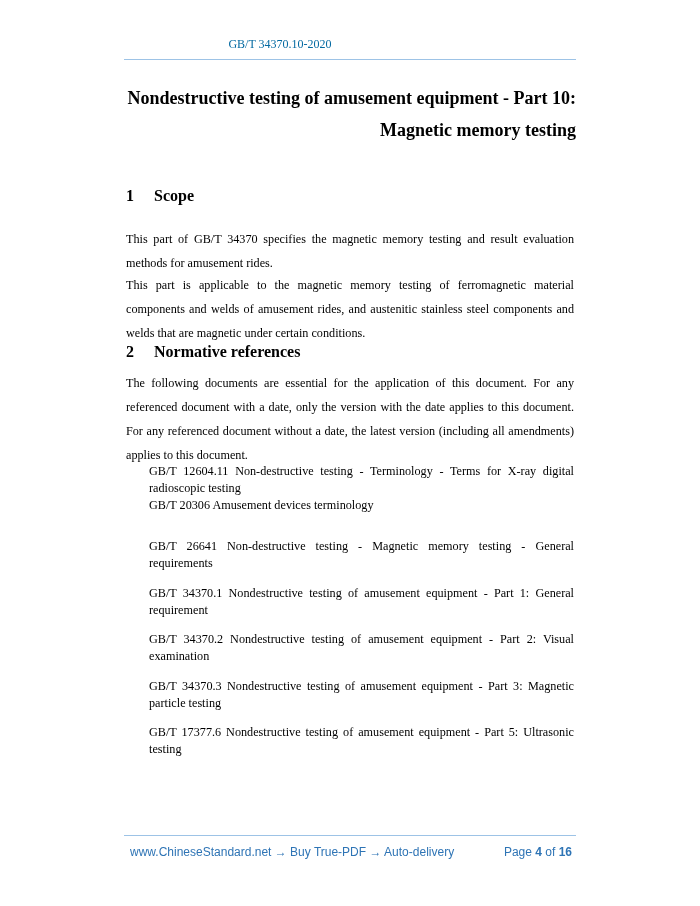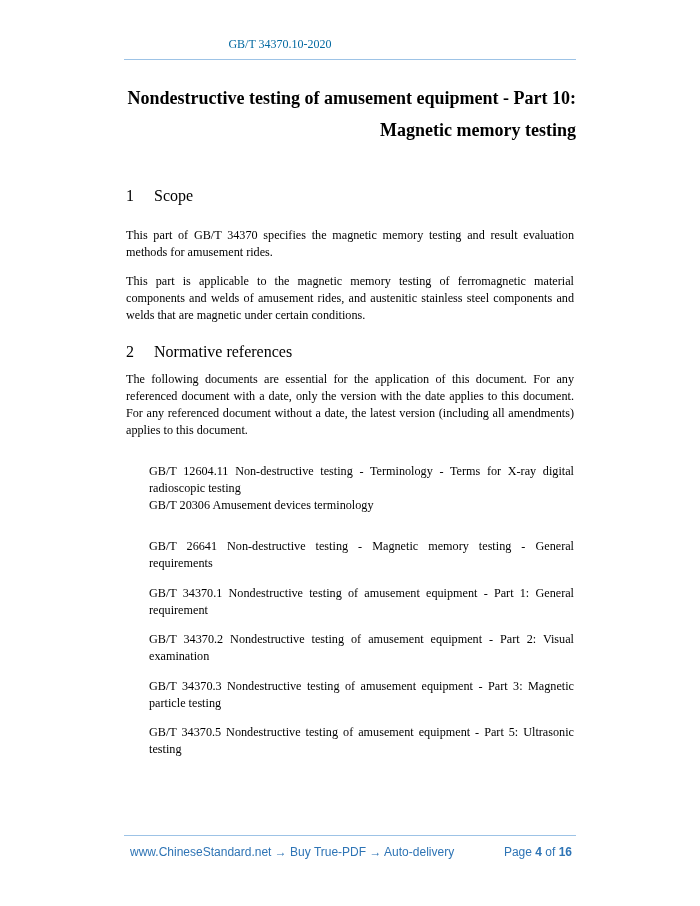--- a/index.html
+++ b/index.html
@@ -2,23 +2,23 @@
 <html><head>
   <meta charset="utf-8">
   <style>
     html, body { margin: 0; padding: 0; background: #ffffff; }
     body { width: 700px; height: 906px; position: relative; overflow: hidden; font-family: "Liberation Serif", serif; color: #000; }
     .header-text { position: absolute; top: 37px; left: 0; width: 560px; text-align: center; font-size: 12px; color: #0369a1; }
     .header-rule { position: absolute; top: 59px; left: 124px; width: 452px; height: 1px; background: #9dc3e6; }
     .title { position: absolute; left: 124px; width: 452px; text-align: right; font-weight: bold; font-size: 18px; }
     .t1 { top: 88px; }
     .t2 { top: 120px; }
-    .h1 { position: absolute; left: 126px; font-weight: normal; font-size: 16px; }
+    .h1 { position: absolute; left: 126px; font-weight: bold; font-size: 16px; }
     .h1 .num { display: inline-block; width: 24px; }
-    .para { position: absolute; left: 126px; width: 448px; font-size: 12.2px; line-height: 17px; text-align: justify; }
+    .para { position: absolute; left: 126px; width: 448px; font-size: 12.2px; line-height: 24px; text-align: justify; }
     .ref { position: absolute; left: 149px; width: 425px; font-size: 12.2px; line-height: 17px; text-align: justify; }
     .footer-rule { position: absolute; top: 835px; left: 124px; width: 452px; height: 1px; background: #9dc3e6; }
     .footer { position: absolute; top: 845px; left: 130px; width: 442px; font-family: "Liberation Sans", sans-serif; font-size: 12px; color: #2e74b5; }
     .footer a { color: #2e74b5; }
     .footer .page { position: absolute; right: 0; top: 0; text-align: right; }
     .footer b { font-weight: bold; }
   </style>
 </head>
 <body>
 
@@ -40,21 +40,21 @@
   <span>Normative references</span>
 </div>
 <div class="para" style="top:371px;">The following documents are essential for the application of this document. For any referenced document with a date, only the version with the date applies to this document. For any referenced document without a date, the latest version (including all amendments) applies to this document.</div>
 
 <div class="ref" style="top:463px;">GB/T 12604.11 Non-destructive testing - Terminology - Terms for X-ray digital radioscopic testing</div>
 <div class="ref" style="top:497px;">GB/T 20306 Amusement devices terminology</div>
 <div class="ref" style="top:538px;">GB/T 26641 Non-destructive testing - Magnetic memory testing - General requirements</div>
 <div class="ref" style="top:585px;">GB/T 34370.1 Nondestructive testing of amusement equipment - Part 1: General requirement</div>
 <div class="ref" style="top:631px;">GB/T 34370.2 Nondestructive testing of amusement equipment - Part 2: Visual examination</div>
 <div class="ref" style="top:678px;">GB/T 34370.3 Nondestructive testing of amusement equipment - Part 3: Magnetic particle testing</div>
-<div class="ref" style="top:724px;">GB/T 34370.5 Nondestructive testing of amusement equipment - Part 5: Ultrasonic testing</div>
+<div class="ref" style="top:724px;">GB/T 17377.6 Nondestructive testing of amusement equipment - Part 5: Ultrasonic testing</div>
 
 <div class="footer-rule"></div>
 <div class="footer">
   <a>www.ChineseStandard.net </a><span>→ Buy True-PDF → Auto-delivery</span>
   <span class="page">
     <span>Page</span>
     <b>4</b>
     <span>of</span>
     <b>16</b>
   </span>

